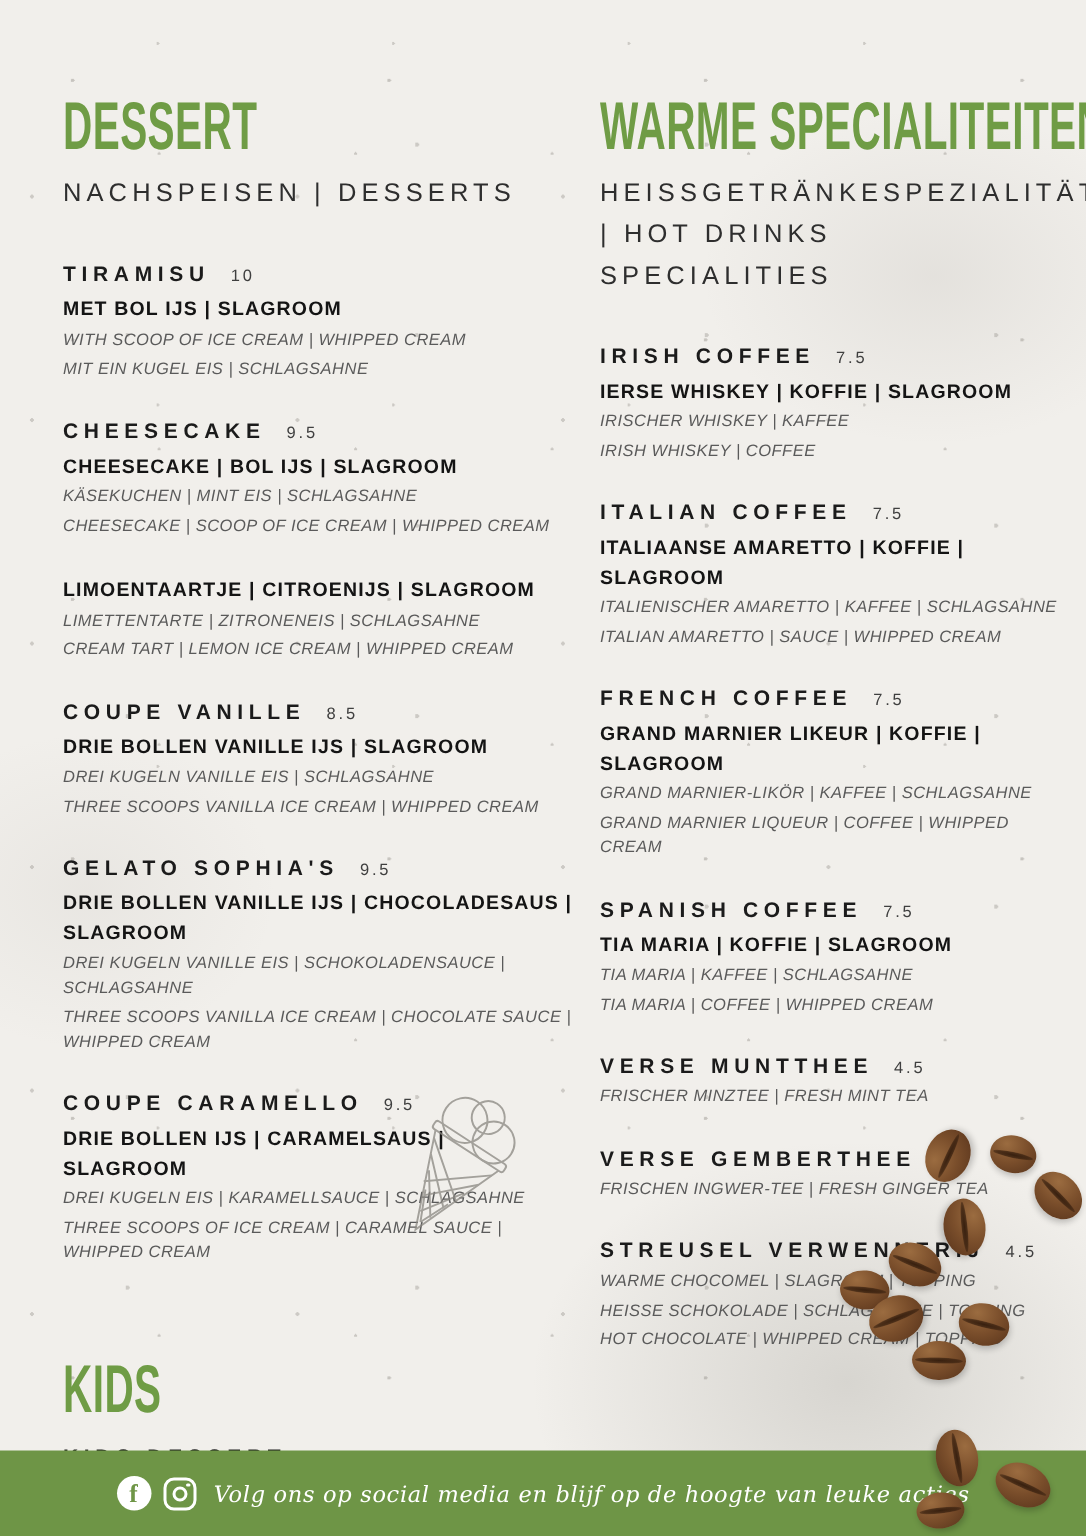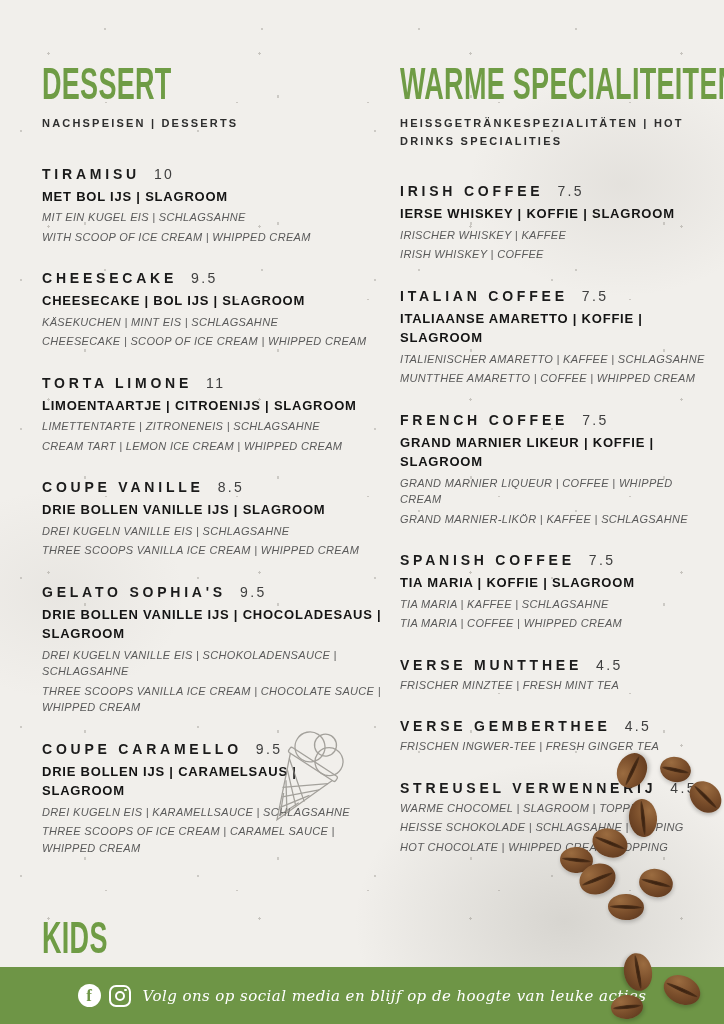--- a/index.html
+++ b/index.html
@@ -25,26 +25,26 @@
   }
   .col{position:absolute; top:60px;}
   .col-left{left:42px; width:340px;}
   .col-right{left:400px; width:312px;}
   .section-title{
     font-size:45px; font-weight:700; color:var(--green); line-height:1.05;
     transform:scaleX(0.6); transform-origin:0 50%; white-space:nowrap;
     letter-spacing:0.5px; margin-bottom:8px;
   }
   .section-sub{
-    font-weight:700; font-size:11px; letter-spacing:0.2em; color:#2e2e2e;
+    font-weight:400; font-size:17px; letter-spacing:0.2em; color:#2e2e2e;
     line-height:1.6; margin-bottom:32px;
   }
   .item{margin-bottom:24px;}
   .item-name{font-weight:700; font-size:14px; letter-spacing:0.27em; color:var(--dark);text-align:right;}
-  .item-price{font-size:14px; letter-spacing:0.17em; color:#3f3f3f; margin-left:14px;margin-top:12px;}
+  .item-price{font-size:11px; letter-spacing:0.17em; color:#3f3f3f; margin-left:14px;margin-top:12px;}
   .item-bold{font-weight:700; font-size:13px; letter-spacing:0.06em; color:#141414; margin-top:4px; line-height:1.5;}
   .item-desc{font-style:italic; font-size:11px; letter-spacing:0.03em; color:var(--gray); line-height:1.5; margin-top:3px;}
   .kids-block{margin-top:58px;}
   .kids-title{margin-bottom:14px;}
   
   .footer{
     position:absolute; left:0; bottom:0; width:724px; height:57px;
     background:var(--footer-green); z-index:1;
     display:flex; align-items:center; justify-content:center; gap:12px;
   }
@@ -78,33 +78,32 @@
 
 <div class="page">
 
   <div class="col col-left">
     <h1 class="section-title">DESSERT</h1>
     <p class="section-sub">NACHSPEISEN | DESSERTS</p>
 
     <div class="item">
       <div><span class="item-name">TIRAMISU</span><span class="item-price">10</span></div>
       <p class="item-bold">MET BOL IJS | SLAGROOM</p>
+      <p class="item-desc">WITH SCOOP OF ICE CREAM | WHIPPED CREAM</p>
       <p class="item-desc">MIT EIN KUGEL EIS | SCHLAGSAHNE</p>
-      <p class="item-desc">WITH SCOOP OF ICE CREAM | WHIPPED CREAM</p>
     </div>
 
     <div class="item">
       <div><span class="item-name">CHEESECAKE</span><span class="item-price">9.5</span></div>
       <p class="item-bold">CHEESECAKE | BOL IJS | SLAGROOM</p>
       <p class="item-desc">KÄSEKUCHEN | MINT EIS | SCHLAGSAHNE</p>
       <p class="item-desc">CHEESECAKE | SCOOP OF ICE CREAM | WHIPPED CREAM</p>
     </div>
 
     <div class="item">
-      <div><span class="item-name">TORTA LIMONE</span><span class="item-price">11</span></div>
       <p class="item-bold">LIMOENTAARTJE | CITROENIJS | SLAGROOM</p>
       <p class="item-desc">LIMETTENTARTE | ZITRONENEIS | SCHLAGSAHNE</p>
       <p class="item-desc">CREAM TART | LEMON ICE CREAM | WHIPPED CREAM</p>
     </div>
 
     <div class="item">
       <div><span class="item-name">COUPE VANILLE</span><span class="item-price">8.5</span></div>
       <p class="item-bold">DRIE BOLLEN VANILLE IJS | SLAGROOM</p>
       <p class="item-desc">DREI KUGELN VANILLE EIS | SCHLAGSAHNE</p>
       <p class="item-desc">THREE SCOOPS VANILLA ICE CREAM | WHIPPED CREAM</p>
@@ -143,28 +142,28 @@
       <div><span class="item-name">IRISH COFFEE</span><span class="item-price">7.5</span></div>
       <p class="item-bold">IERSE WHISKEY | KOFFIE | SLAGROOM</p>
       <p class="item-desc">IRISCHER WHISKEY | KAFFEE</p>
       <p class="item-desc">IRISH WHISKEY | COFFEE</p>
     </div>
 
     <div class="item">
       <div><span class="item-name">ITALIAN COFFEE</span><span class="item-price">7.5</span></div>
       <p class="item-bold">ITALIAANSE AMARETTO | KOFFIE | SLAGROOM</p>
       <p class="item-desc">ITALIENISCHER AMARETTO | KAFFEE | SCHLAGSAHNE</p>
-      <p class="item-desc">MUNTTHEE AMARETTO | COFFEE | WHIPPED CREAM</p>
+      <p class="item-desc">ITALIAN AMARETTO | SAUCE | WHIPPED CREAM</p>
     </div>
 
     <div class="item">
       <div><span class="item-name">FRENCH COFFEE</span><span class="item-price">7.5</span></div>
       <p class="item-bold">GRAND MARNIER LIKEUR | KOFFIE | SLAGROOM</p>
+      <p class="item-desc">GRAND MARNIER-LIKÖR | KAFFEE | SCHLAGSAHNE</p>
       <p class="item-desc">GRAND MARNIER LIQUEUR | COFFEE | WHIPPED CREAM</p>
-      <p class="item-desc">GRAND MARNIER-LIKÖR | KAFFEE | SCHLAGSAHNE</p>
     </div>
 
     <div class="item">
       <div><span class="item-name">SPANISH COFFEE</span><span class="item-price">7.5</span></div>
       <p class="item-bold">TIA MARIA | KOFFIE | SLAGROOM</p>
       <p class="item-desc">TIA MARIA  | KAFFEE | SCHLAGSAHNE</p>
       <p class="item-desc">TIA MARIA | COFFEE | WHIPPED CREAM</p>
     </div>
 
     <div class="item">

